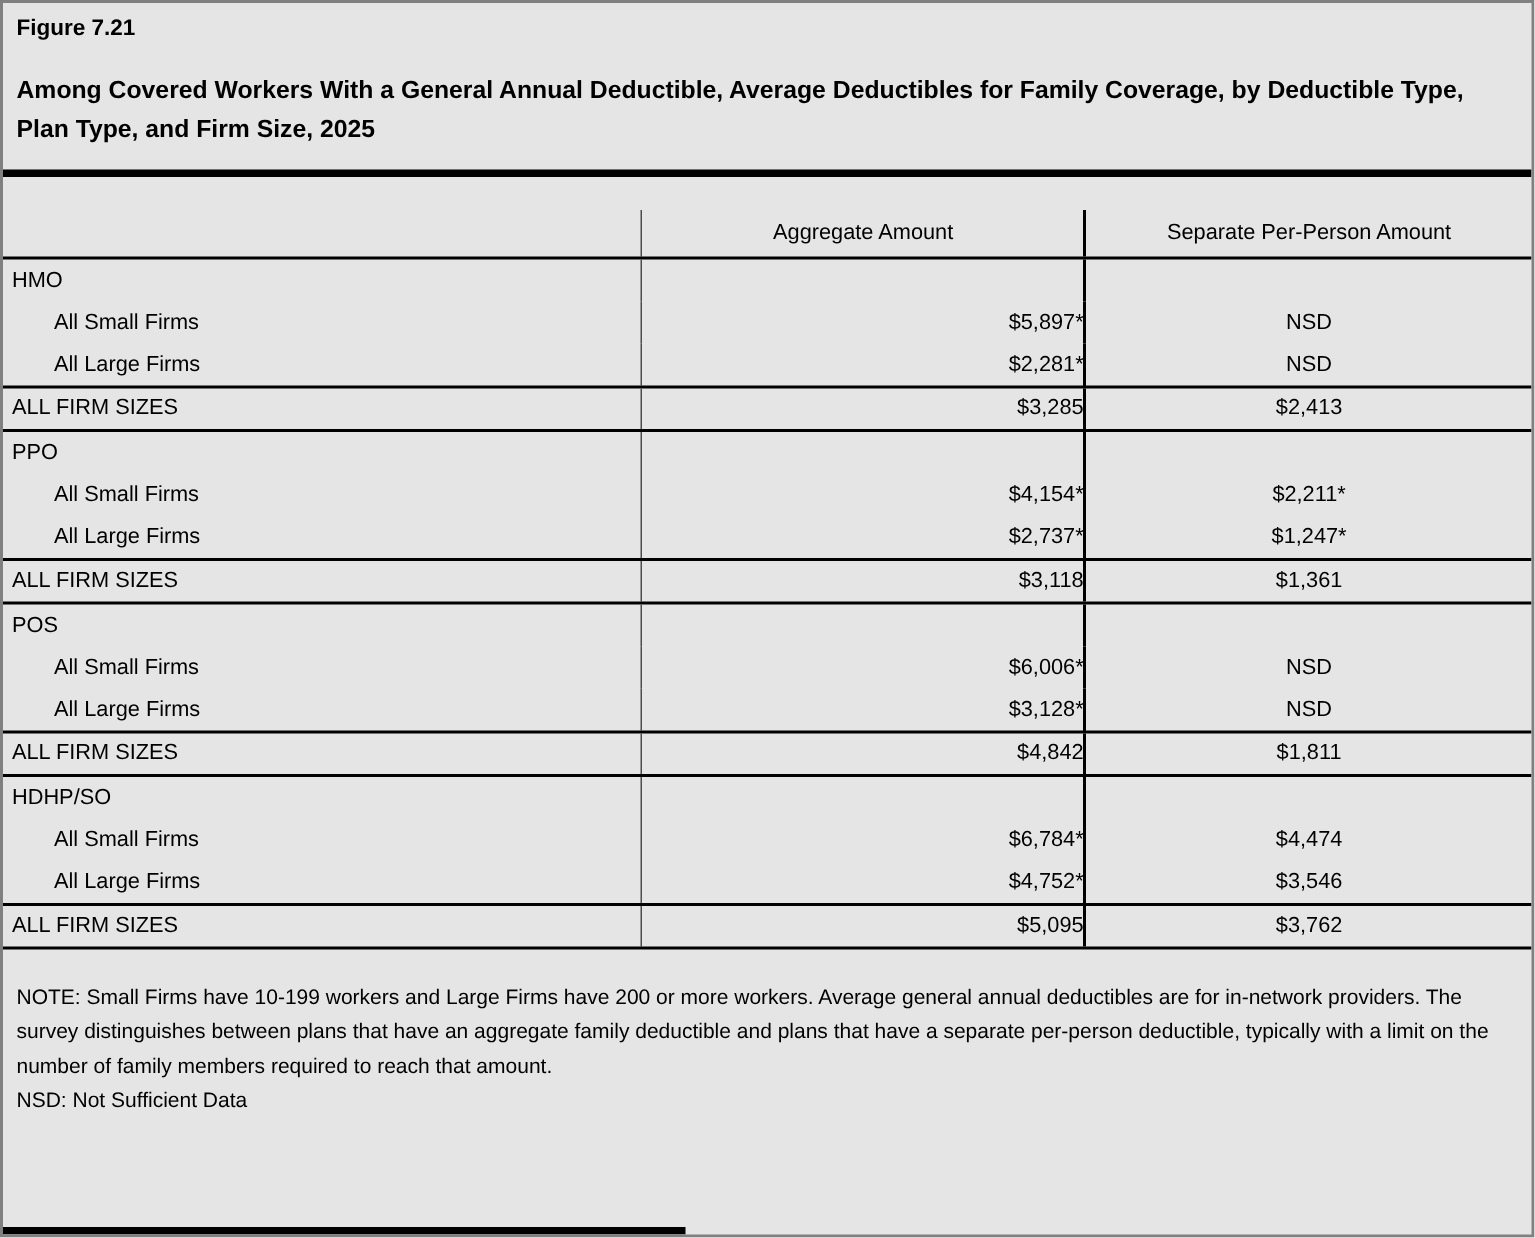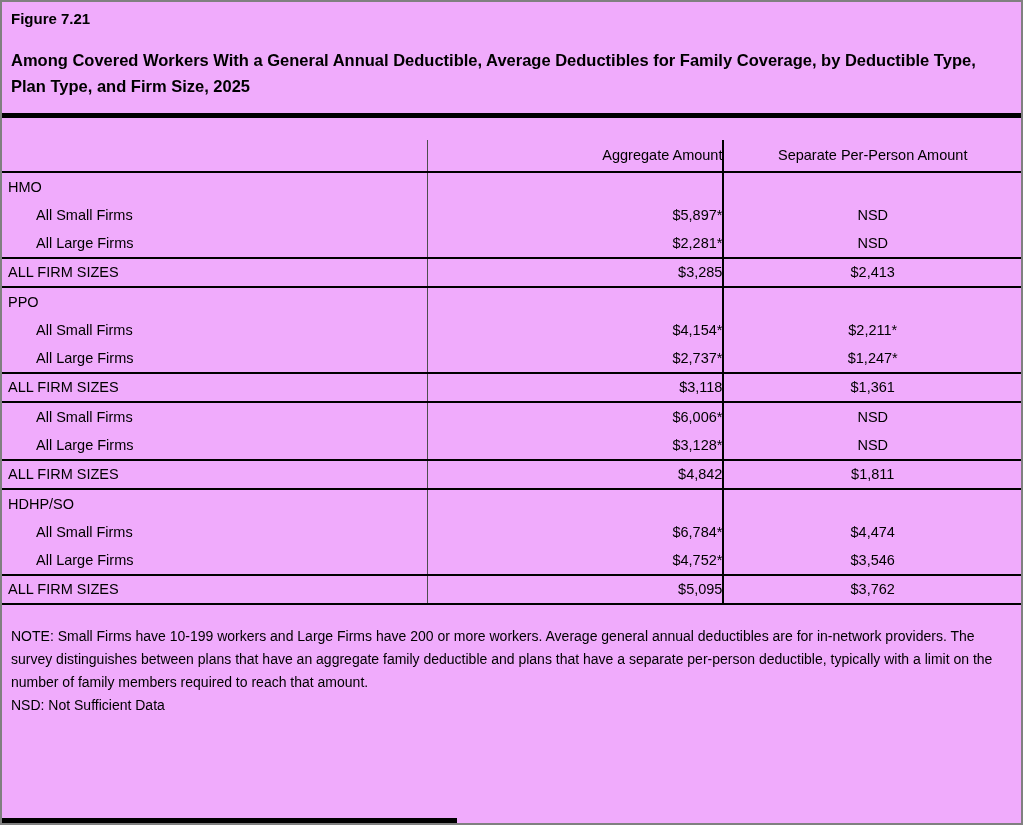--- a/index.html
+++ b/index.html
@@ -1,20 +1,20 @@
 <!DOCTYPE html>
 <html><head>
 <meta charset="utf-8">
 <style>
   html, body { margin: 0; padding: 0; background: #fff; }
   .canvas {
     width: 1023px; height: 825px;
     box-sizing: border-box;
     border: 2px solid #808080;
-    background: #f0abfc;
+    background: #e5e5e5;
     color: #000;
     font-family: "Liberation Sans", sans-serif;
     position: relative;
     overflow: hidden;
   }
   .header-block { padding: 6px 9px 0 9px; }
   .figure-number { font-weight: bold; font-size: 15px; margin-top: 2px; }
   .figure-title  { font-weight: bold; font-size: 16.5px; line-height: 1.6; margin-top: 20px; }
   .title-rule { height: 5px; background: #000; margin-top: 13px; width: 100%; }
 
@@ -28,21 +28,21 @@
   .data-table col.c2 { width: 29.0%; }
   .data-table col.c3 { width: 29.2%; }
   .data-table td {
     font-size: 14.5px;
     height: 28px;
     padding: 0;
     vertical-align: middle;
     overflow: hidden;
     white-space: nowrap;
   }
-  .data-table tr.header-row td { height: 31px; border-bottom: 2px solid #000; }
+  .data-table tr.header-row td { height: 31px; border-bottom: 2px solid #000; text-align: center; }
   .data-table td.c2 { border-left: 1px solid #4d4d4d; text-align: right; }
   .data-table td.c3 { border-left: 2px solid #000;   text-align: center; }
   .data-table td.c1 { padding-left: 6px; text-align: left; }
   .data-table tr.plan-row td.c1 { font-weight: normal; }
   .data-table tr.firm-row td.c1 { padding-left: 34px; }
   .data-table tr.total-row td {
     border-top: 2px solid #000;
     border-bottom: 2px solid #000;
     font-weight: normal;
     height: 27px;
@@ -113,20 +113,25 @@
         <td class="c1">All Large Firms</td>
         <td class="c2">$2,737*</td>
         <td class="c3">$1,247*</td>
       </tr>
       <tr class="total-row">
         <td class="c1">ALL FIRM SIZES</td>
         <td class="c2">$3,118</td>
         <td class="c3">$1,361</td>
       </tr>
 
+      <tr class="plan-row">
+        <td class="c1">POS</td>
+        <td class="c2"></td>
+        <td class="c3"></td>
+      </tr>
       <tr class="firm-row">
         <td class="c1">All Small Firms</td>
         <td class="c2">$6,006*</td>
         <td class="c3">NSD</td>
       </tr>
       <tr class="firm-row">
         <td class="c1">All Large Firms</td>
         <td class="c2">$3,128*</td>
         <td class="c3">NSD</td>
       </tr>

